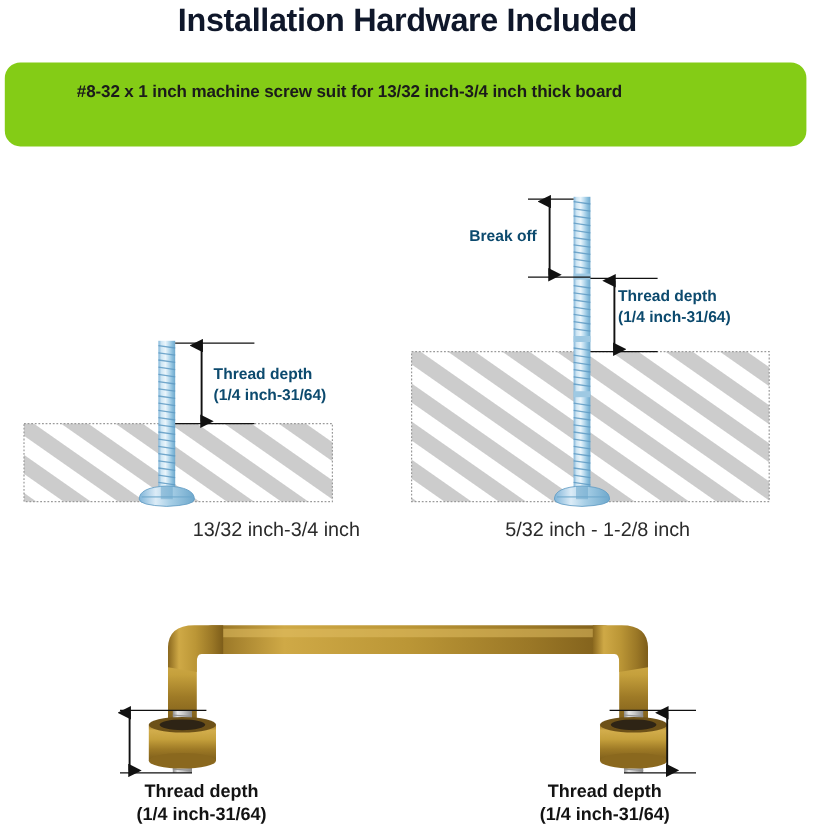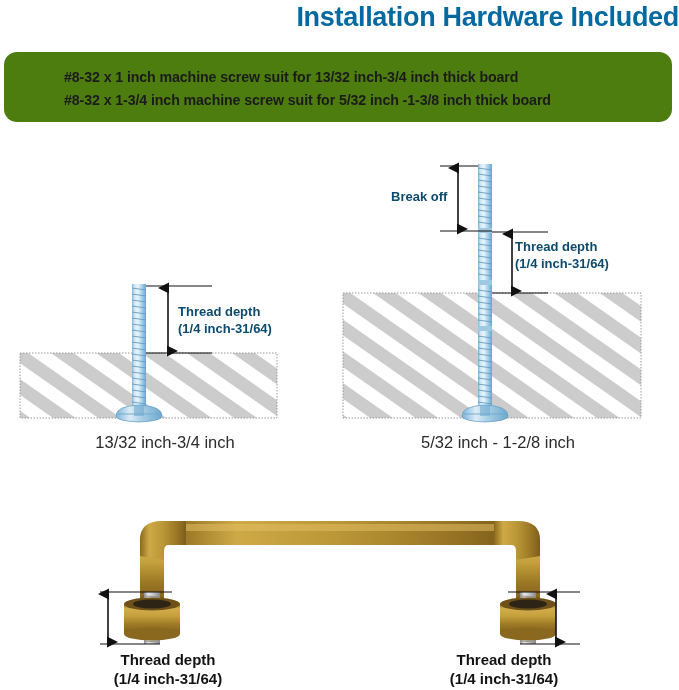--- a/index.html
+++ b/index.html
@@ -16,37 +16,37 @@
     font-family: "Liberation Sans", sans-serif;
     -webkit-font-smoothing: antialiased;
   }
 
   
   .title {
     position: absolute;
     left: 0;
     top: 2px;
     width: 679px;
-    text-align: right;
+    text-align: center;
     font-family: "Liberation Sans", sans-serif;
     font-size: 27px;
     font-weight: bold;
     letter-spacing: -0.3px;
-    color: #0369a1;
+    color: #0f172a;
     white-space: nowrap;
   }
 
   
   .spec-box {
     position: absolute;
     left: 4px;
     top: 52px;
     width: 668px;
     height: 70px;
-    background: #4d7c0f;
+    background: #84cc16;
     border-radius: 13px;
     box-sizing: border-box;
   }
   .spec-line {
     position: absolute;
     left: 60px;
     font-size: 14.2px;
     font-weight: bold;
     color: #1b1b1b;
     white-space: nowrap;
@@ -66,21 +66,21 @@
   .stage svg { display: block; }
 
   
   .caption {
     position: absolute;
     font-size: 16.5px;
     color: #2b2b2b;
     white-space: nowrap;
     font-weight: normal;
   }
-  .caption.left  { left: 0;   top: 433px; width: 300px; text-align: center; margin-left: 15px; }
+  .caption.left  { left: 0;   top: 433px; width: 300px; text-align: right; }
   .caption.right { left: 348px; top: 433px; width: 300px; text-align: center; }
 
   
   .td-label {
     position: absolute;
     top: 650px;
     font-size: 15px;
     font-weight: bold;
     color: #131313;
     text-align: center;
@@ -105,21 +105,20 @@
   .dim-text.right-thread { left: 515px; top: 238px; }
   .dim-text.break-off    { left: 391px; top: 188px; }
 </style>
 </head>
 <body>
 
 <div class="title">Installation Hardware Included</div>
 
 <div class="spec-box">
   <div class="spec-line l1">#8-32 x 1 inch machine screw suit for  13/32 inch-3/4 inch thick board</div>
-  <div class="spec-line l2">#8-32 x 1-3/4 inch machine screw suit for 5/32 inch -1-3/8 inch thick board</div>
 </div>
 
 <div class="stage">
 <svg width="679" height="690" viewBox="0 0 679 690" xmlns="http://www.w3.org/2000/svg">
   <defs>
 
     <pattern id="hatch" width="26" height="26" patternUnits="userSpaceOnUse" patternTransform="rotate(-55)">
       <rect width="26" height="26" fill="#ffffff"></rect>
       <rect width="13" height="26" fill="#cccccc"></rect>
     </pattern>

